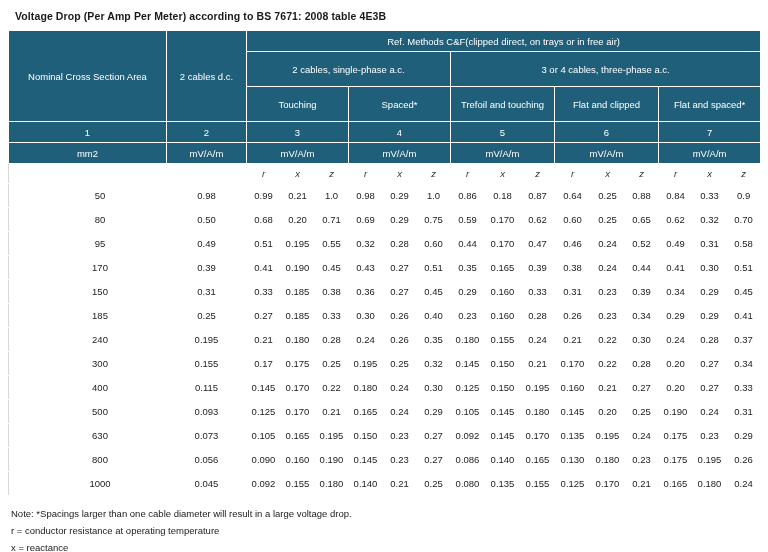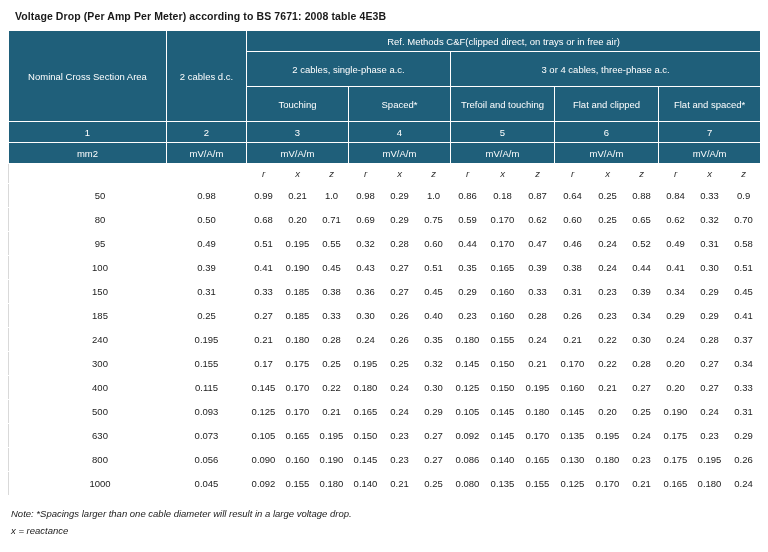--- a/index.html
+++ b/index.html
@@ -68,21 +68,20 @@
     border-left: 1px solid #d9d9d9;
     padding-left: 25px;
   }
   .notes {
     margin: 9px 0 0 3px;
     font-size: 9.5px;
     line-height: 17px;
     color: #1a1a1a;
   }
   .notes div {
-    font-style: italic;
   }
 </style>
 </head>
 <body>
 
 <div class="page">
 
   <div class="title">Voltage Drop (Per Amp Per Meter) according to BS 7671: 2008 table 4E3B</div>
 
   <table class="vd">
@@ -214,21 +213,21 @@
           <td>0.170</td>
           <td>0.47</td>
           <td>0.46</td>
           <td>0.24</td>
           <td>0.52</td>
           <td>0.49</td>
           <td>0.31</td>
           <td>0.58</td>
         </tr>
         <tr>
-          <td class="first">100</td>
+          <td class="first">170</td>
           <td>0.39</td>
           <td>0.41</td>
           <td>0.190</td>
           <td>0.45</td>
           <td>0.43</td>
           <td>0.27</td>
           <td>0.51</td>
           <td>0.35</td>
           <td>0.165</td>
           <td>0.39</td>
@@ -408,17 +407,18 @@
           <td>0.21</td>
           <td>0.165</td>
           <td>0.180</td>
           <td>0.24</td>
         </tr>
       </tbody>
   </table>
 
   <div class="notes">
     <div>Note: *Spacings larger than one cable diameter will result in a large voltage drop.</div>
+    <div>r = conductor resistance at operating temperature</div>
     <div>x = reactance</div>
 
   </div>
 
 </div>
 
 </body></html>

